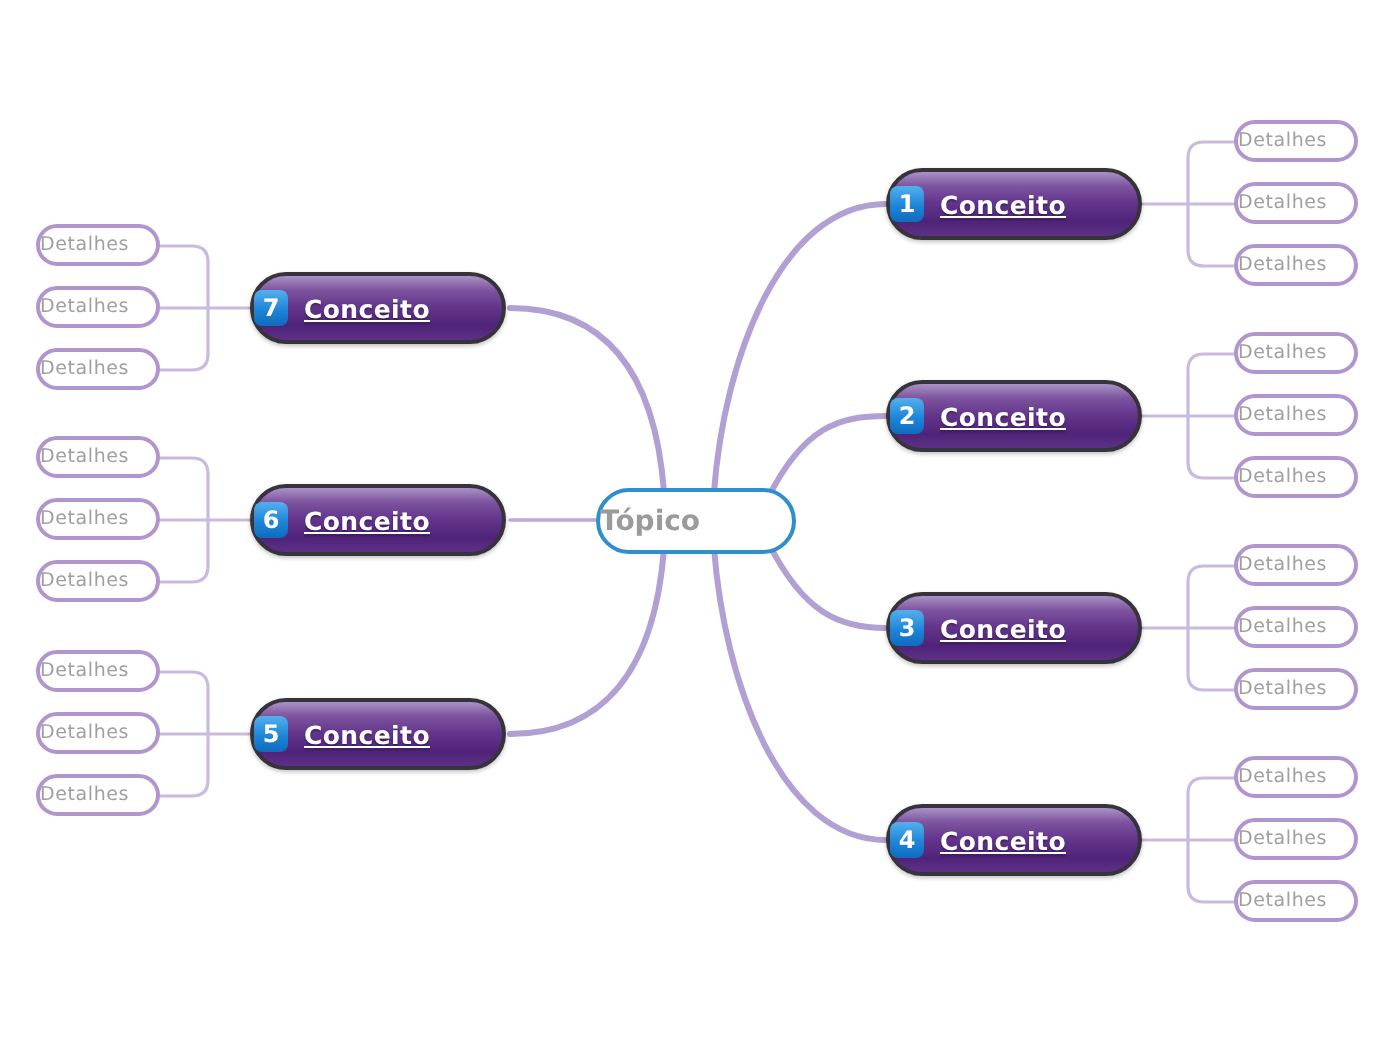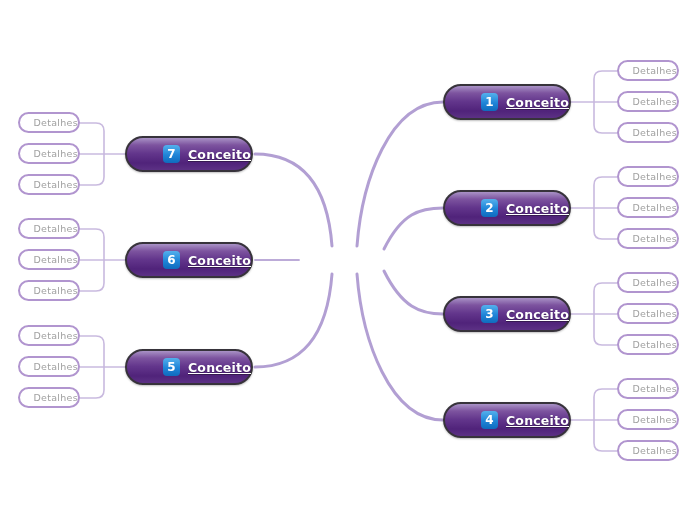--- a/index.html
+++ b/index.html
@@ -8,21 +8,21 @@
     width:697px;height:520px;
     background:#ffffff;
     overflow:hidden;
     font-family:"DejaVu Sans","Liberation Sans",sans-serif;
   }
   svg.wires{position:absolute;left:0;top:0;width:697px;height:520px;}
   .wire-main{fill:none;stroke:#b29fd3;stroke-width:3;stroke-linecap:round;}
   .wire-thin{fill:none;stroke:#bcabd8;stroke-width:1.8;stroke-linecap:round;}
   .wire-detail{fill:none;stroke:#c9badf;stroke-width:1.6;stroke-linecap:round;}
 
-  .node{position:absolute;box-sizing:border-box;display:flex;align-items:center;justify-content:flex-end;}
+  .node{position:absolute;box-sizing:border-box;display:flex;align-items:center;justify-content:flex-start;}
 
   .topic{
     width:100px;height:33px;left:298px;top:244px;
     background:#ffffff;
     border:2px solid #2f8fce;
     border-radius:17px;
     color:#9b9b9b;font-weight:bold;font-size:14px;
     z-index:3;
   }
 
@@ -92,20 +92,23 @@
 
     <path class="wire-detail" d="M 80 260 L 125 260"></path>
     <path class="wire-detail" d="M 80 229 L 96 229 Q 104 229 104 237 L 104 260"></path>
     <path class="wire-detail" d="M 80 291 L 96 291 Q 104 291 104 283 L 104 260"></path>
 
     <path class="wire-detail" d="M 80 367 L 125 367"></path>
     <path class="wire-detail" d="M 80 336 L 96 336 Q 104 336 104 344 L 104 367"></path>
     <path class="wire-detail" d="M 80 398 L 96 398 Q 104 398 104 390 L 104 367"></path>
   </svg>
 
+  <div class="node topic">
+    <span>Tópico</span>
+  </div>
 
   <div class="node concept" style="left:443px;top:84px;">
     <span class="badge">1</span>
     <span class="clabel">Conceito</span>
   </div>
   <div class="node concept" style="left:443px;top:190px;">
     <span class="badge">2</span>
     <span class="clabel">Conceito</span>
   </div>
   <div class="node concept" style="left:443px;top:296px;">

